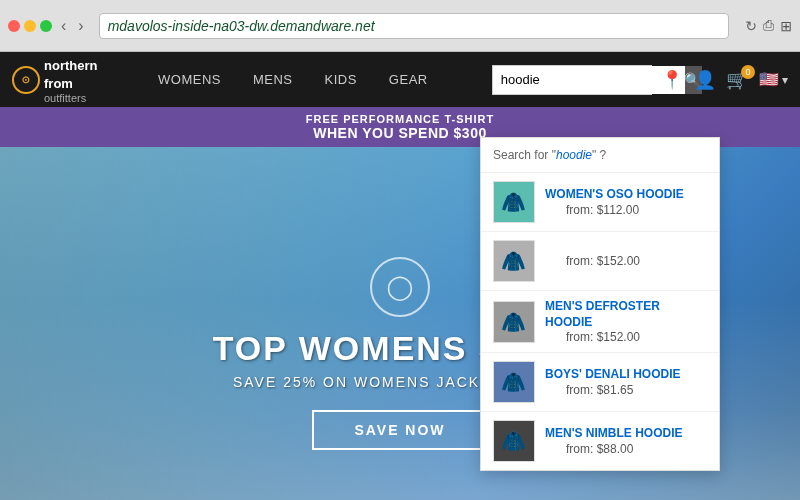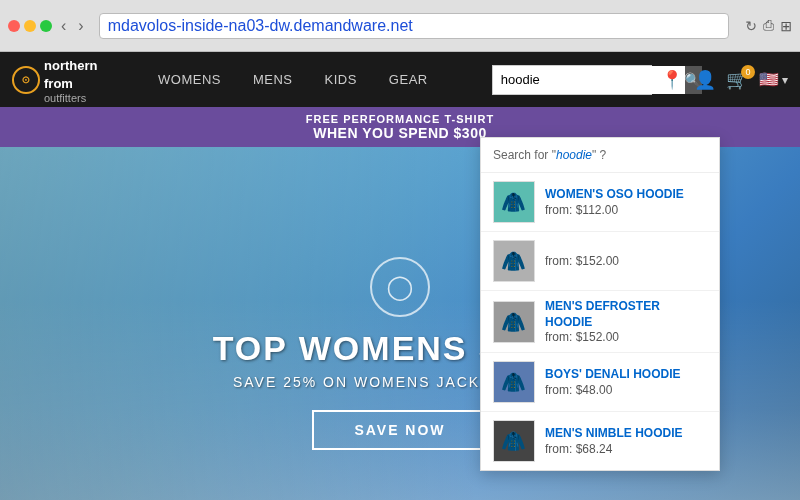--- a/index.html
+++ b/index.html
@@ -26,21 +26,21 @@
     .btn-max { background: #28c940; }
     .browser-nav-btn {
       background: none; border: none; font-size: 16px; color: #666; cursor: pointer; padding: 0 3px;
     }
     .address-bar-wrapper {
       flex: 1; display: flex; align-items: center; background: white;
       border: 1px solid #bbb; border-radius: 4px; height: 26px; padding: 0 8px;
       margin: 0 6px;
     }
     .address-bar {
-      border: none; outline: none; font-size: 16px; color: #1d4ed8; width: 100%; background: transparent;
+      border: none; outline: none; font-size: 14px; color: #14532d; width: 100%; background: transparent; font-style: italic;
     }
     .refresh-btn {
       background: none; border: none; font-size: 14px; color: #666; cursor: pointer; margin-left: 4px;
     }
     .browser-actions {
       display: flex; gap: 6px; align-items: center;
     }
     .browser-action-btn {
       background: none; border: none; font-size: 14px; color: #555; cursor: pointer;
     }
@@ -201,21 +201,21 @@
     .item-thumb.teal { background: #5bbcb0; }
     .item-thumb.grey { background: #b0b0b0; }
     .item-thumb.grey2 { background: #9a9a9a; }
     .item-thumb.blue { background: #5a7ab0; }
     .item-thumb.darkgrey { background: #444; }
     .item-info {}
     .item-name {
       color: #0066cc; font-size: 12px; font-weight: bold; text-transform: uppercase;
       line-height: 1.3;
     }
-    .item-price { color: #555; font-size: 12px; }
+    .item-price { color: #555; font-size: 12px; margin-left: 21px; }
   </style>
 </head>
 <body>
 
 <div class="browser-chrome">
   <div class="browser-buttons">
     <button class="browser-btn btn-close"></button>
     <button class="browser-btn btn-min"></button>
     <button class="browser-btn btn-max"></button>
   </div>
@@ -323,28 +323,28 @@
         <div class="item-price">from: $152.00</div>
       </div>
     </div>
 
     <div class="dropdown-item">
       <div class="item-thumb blue">
         <span>🧥</span>
       </div>
       <div class="item-info">
         <div class="item-name">BOYS' DENALI HOODIE</div>
-        <div class="item-price">from: $48.00</div>
+        <div class="item-price">from: $81.65</div>
       </div>
     </div>
 
     <div class="dropdown-item">
       <div class="item-thumb darkgrey">
         <span>🧥</span>
       </div>
       <div class="item-info">
         <div class="item-name">MEN'S NIMBLE HOODIE</div>
-        <div class="item-price">from: $68.24</div>
+        <div class="item-price">from: $88.00</div>
       </div>
     </div>
   </div>
 
 </div>
 
 </body></html>

